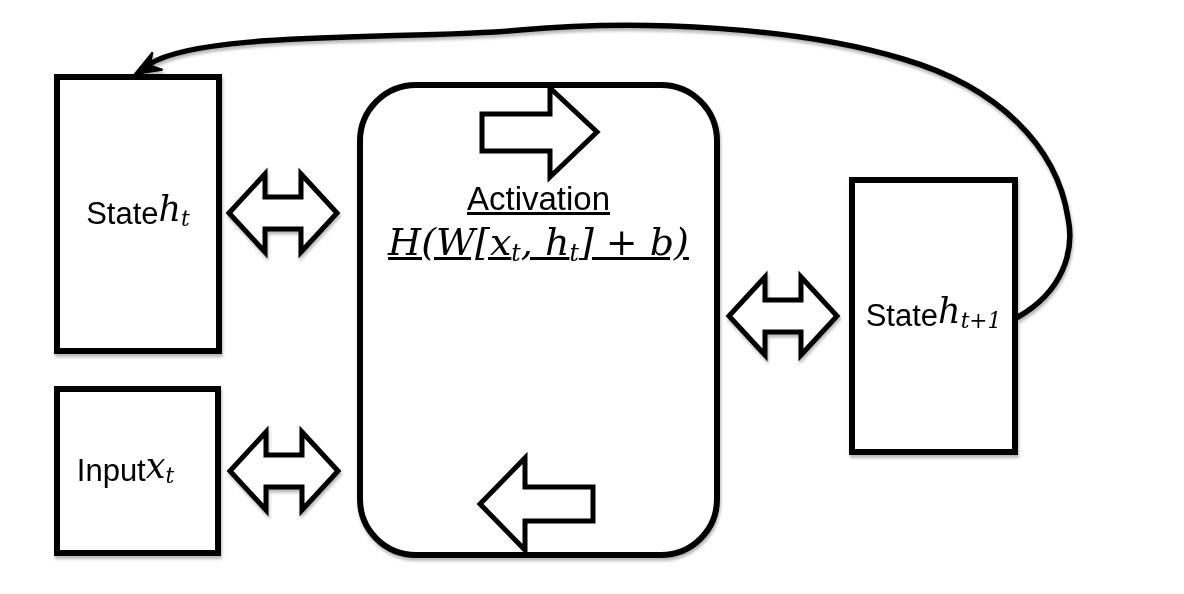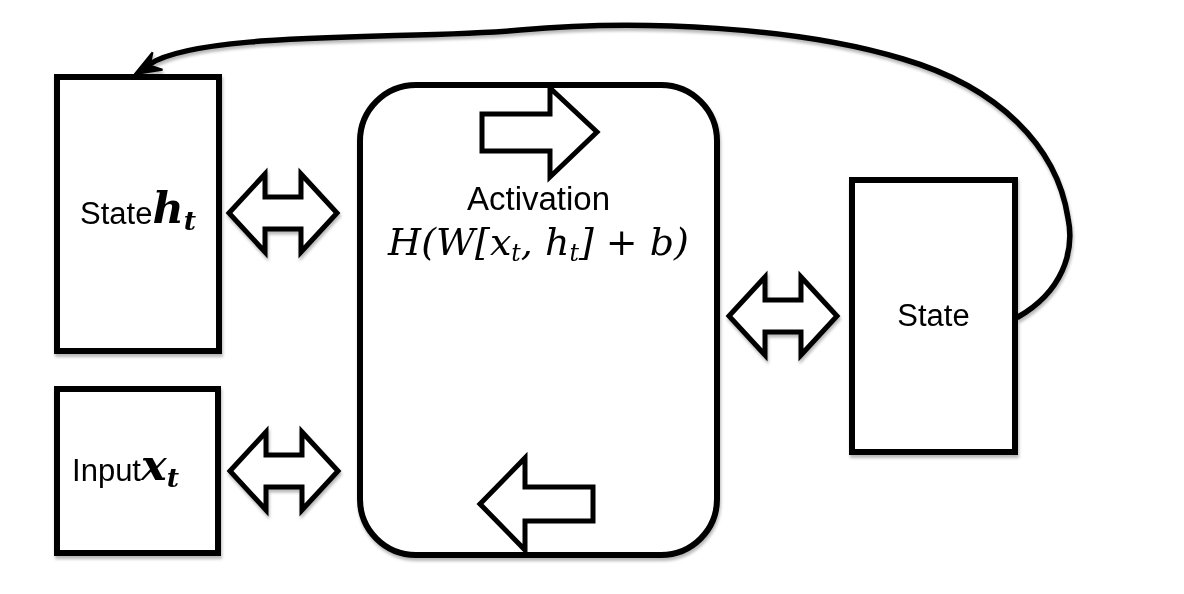--- a/index.html
+++ b/index.html
@@ -23,21 +23,21 @@
     text-align: center;
   }
   .box-label {
     display: flex;
     flex-direction: row;
     align-items: center;
     justify-content: center;
   }
   .title { font-size: 31px; line-height: 38px; }
   .math  { font-family: "DejaVu Serif", serif; font-style: italic; }
-  .var   { font-size: 43px; line-height: 36px; font-weight: bold; }
+  .var   { font-size: 35px; line-height: 36px; }
   .math sub { font-size: 0.62em; font-style: italic; vertical-align: -0.25em; letter-spacing: 0; }
   .math sup { font-size: 0.58em; font-style: italic; vertical-align: 0.55em; }
   .proc-title { font-size: 33px; line-height: 40px; }
   .formula { font-size: 38px; line-height: 46px; white-space: nowrap; }
 </style>
 </head>
 <body>
 
 <div class="stage">
 
@@ -70,21 +70,22 @@
     <div class="math var"><span>h</span><sub>t</sub></div>
   </div>
 
   <div class="label box-label" style="left:45px; top:389px; width:161px; height:164px;">
     <div class="title">Input</div>
     <div class="math var"><span>x</span><sub>t</sub></div>
   </div>
 
   <div class="label box-label" style="left:852px; top:180px; width:163px; height:272px;">
     <div class="title">State</div>
+    <div class="math var"><span>h</span><sub>t+1</sub></div>
   </div>
 
-  <div class="label" style="left:362px; top:179px; width:353px;">
+  <div class="label" style="left:362px; top:179px; width:353px;text-decoration:underline;">
     <div class="proc-title">Activation</div>
     <div class="math formula"><span>H(W[x</span><sub>t</sub><span>, h</span><sub>t</sub><span>] + b)</span></div>
   </div>
 
 
 </div>
 
 </body></html>

